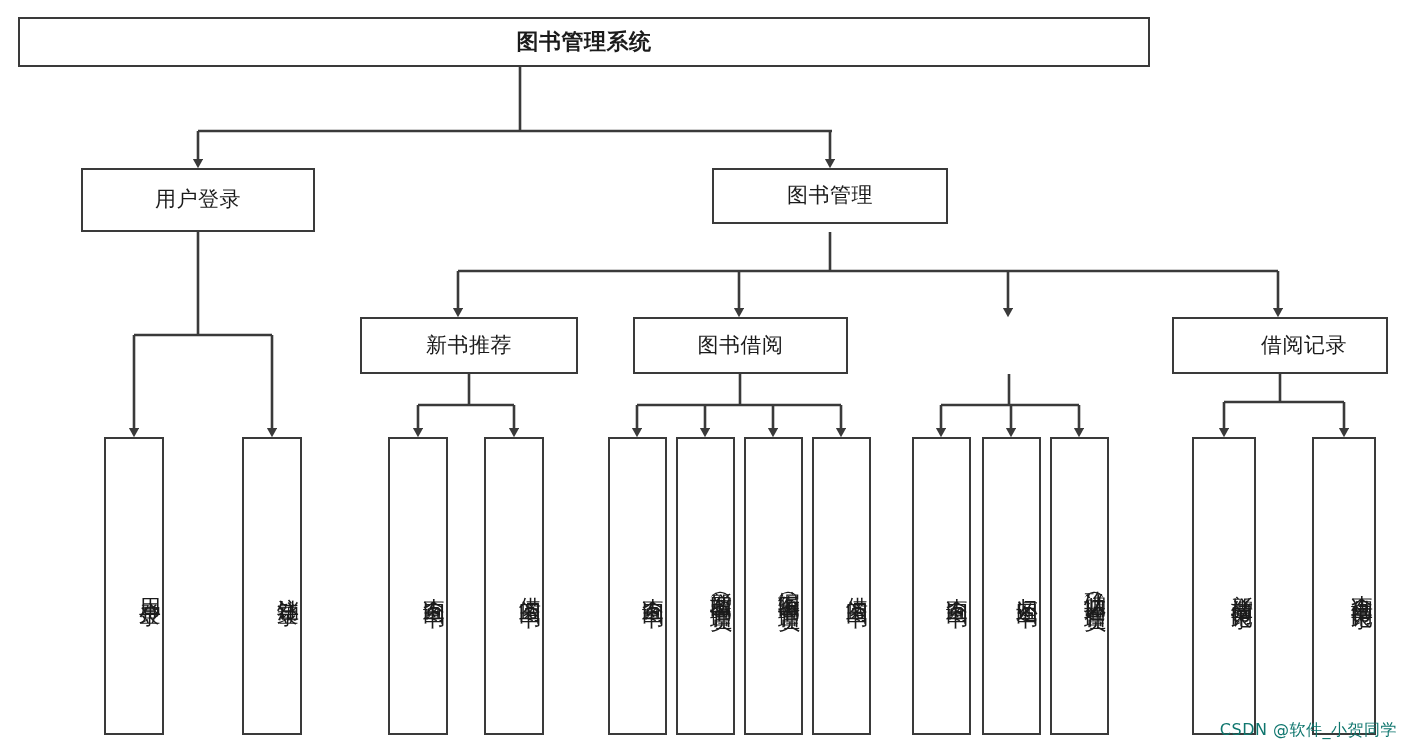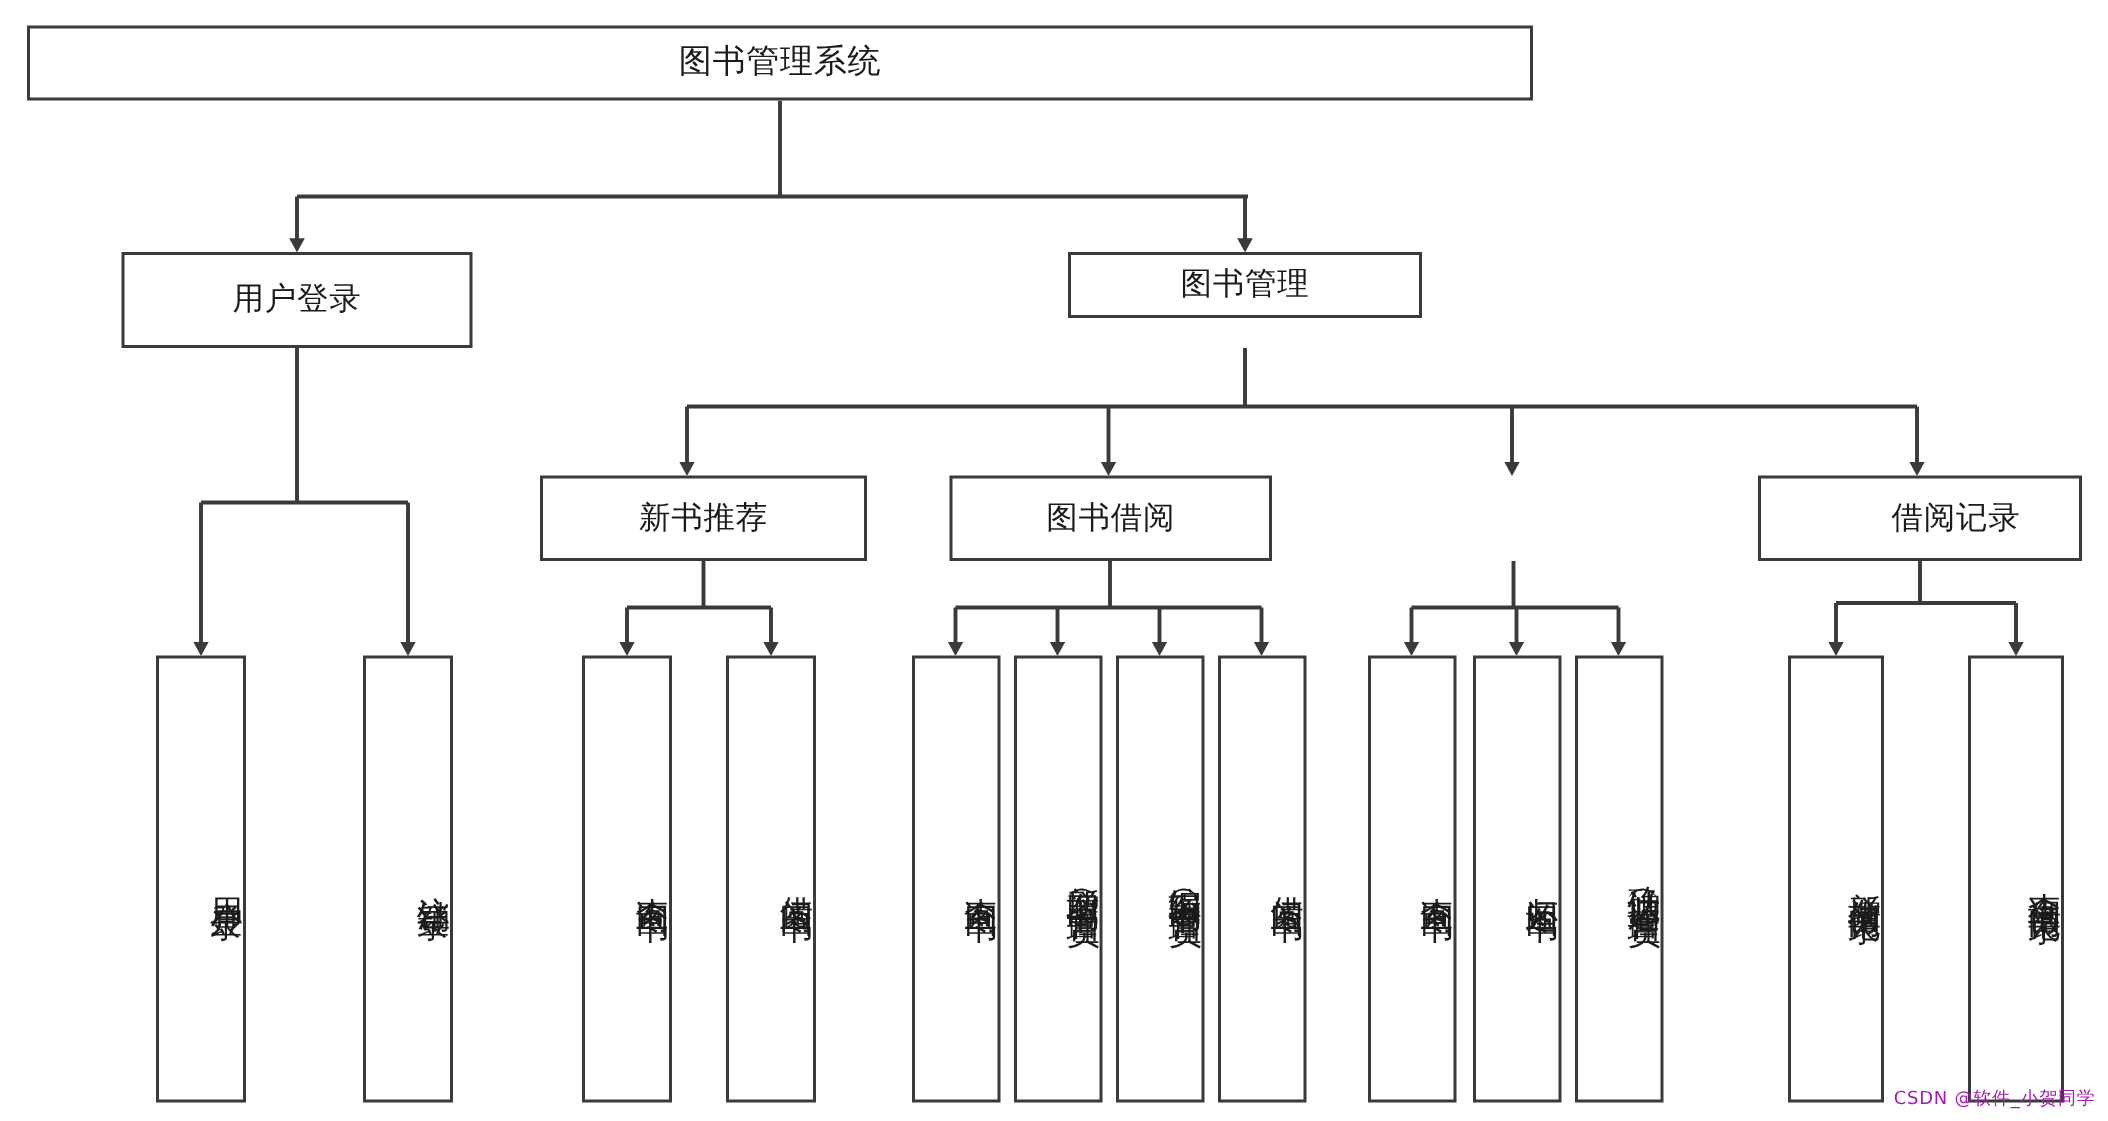--- a/index.html
+++ b/index.html
@@ -55,22 +55,22 @@
   .node.vert .vtext {
     writing-mode: vertical-rl;
     text-orientation: upright;
     display: block;
     text-align: center;
   }
   .watermark {
     position: absolute;
     right: 8px;
     bottom: 6px;
-    font-size: 12px;
-    color: #a21caf;
+    font-size: 16px;
+    color: #0f766e;
     letter-spacing: 0.5px;
     white-space: nowrap;
     pointer-events: none;
     text-align: center;
   }
 </style>
 </head>
 <body>
 
 <div id="canvas">
@@ -118,28 +118,28 @@
       <path d="M1011,405 L1011,429" marker-end="url(#arrow)"></path>
       <path d="M1079,405 L1079,429" marker-end="url(#arrow)"></path>
 
       <path d="M1280,374 L1280,402"></path>
       <path d="M1224,402 L1344,402"></path>
       <path d="M1224,402 L1224,429" marker-end="url(#arrow)"></path>
       <path d="M1344,402 L1344,429" marker-end="url(#arrow)"></path>
     </g>
   </svg>
 
-  <div class="node horiz root" style="left:18px;top:17px;width:1004px;height:50px;">
+  <div class="node horiz root" style="left:18px;top:17px;width:1132px;height:50px;font-weight:bold;">
     <span>图书管理系统</span>
   </div>
 
   <div class="node horiz" style="left:81px;top:168px;width:234px;height:64px;">
     <span>用户登录</span>
   </div>
-  <div class="node horiz" style="left:712px;top:168px;width:236px;height:44px;">
+  <div class="node horiz" style="left:712px;top:168px;width:236px;height:56px;">
     <span>图书管理</span>
   </div>
 
   <div class="node horiz" style="left:633px;top:317px;width:215px;height:57px;">
     <span>图书借阅</span>
   </div>
   <div class="node horiz" style="left:360px;top:317px;width:218px;height:57px;">
     <span>新书推荐</span>
   </div>
   <div class="node horiz" style="left:1172px;top:317px;width:216px;height:57px;padding-left:48px;">

